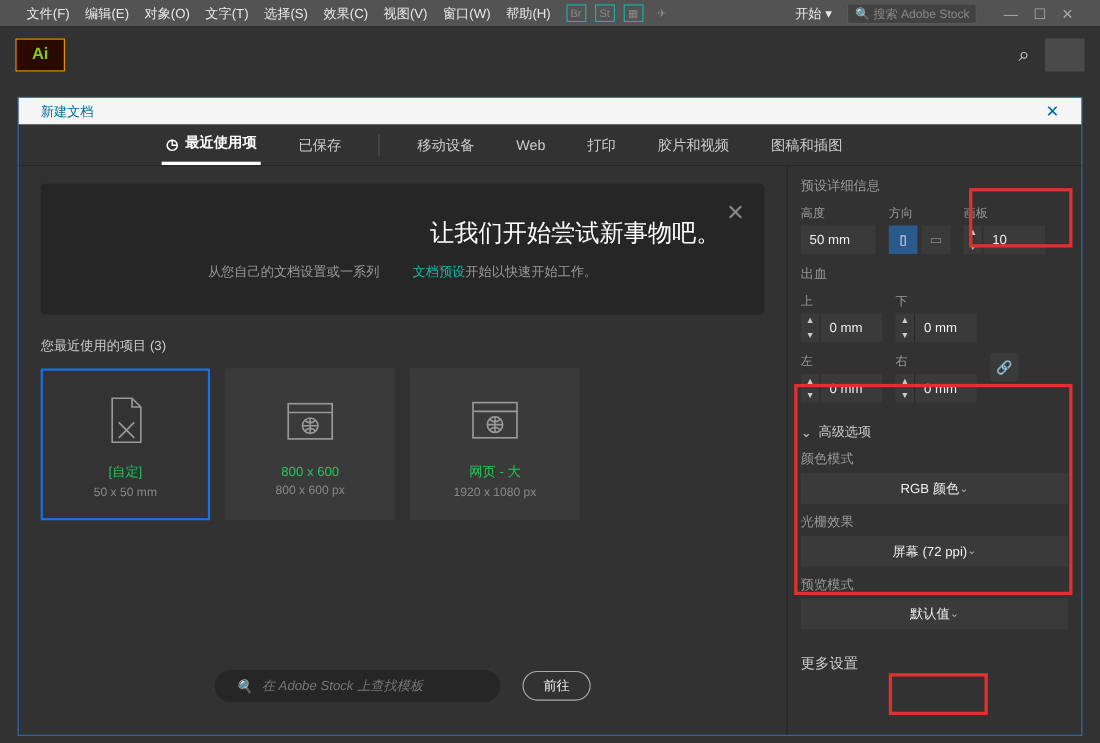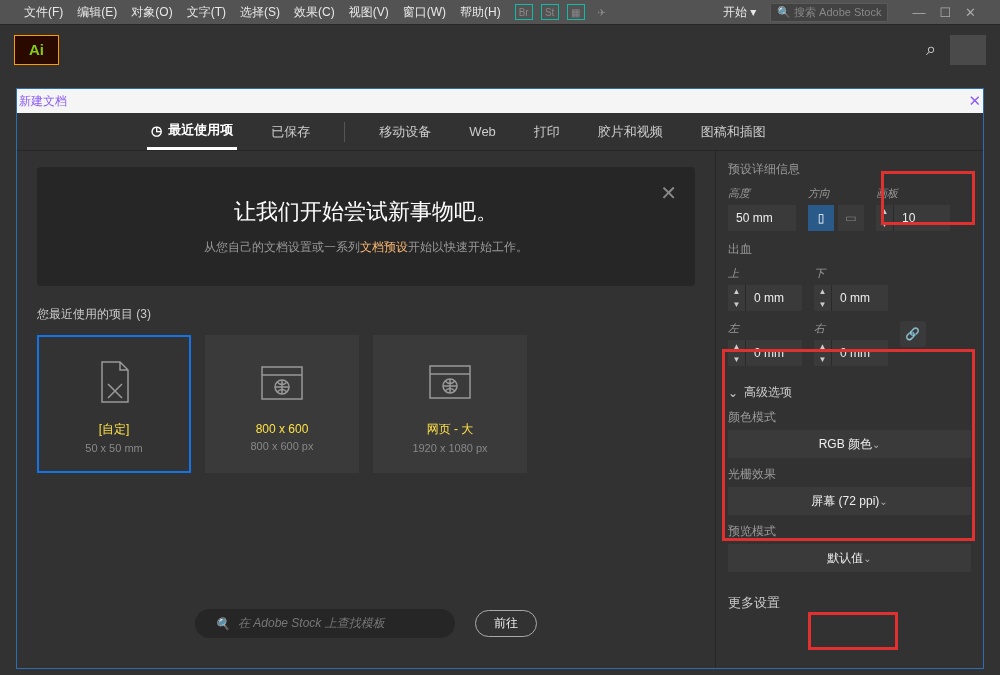--- a/index.html
+++ b/index.html
@@ -14,55 +14,55 @@
 .tool-icons { display:flex; gap:8px; align-items:center; color:#888; font-size:13px;}
 .tool-icons span{border:1px solid #14b8a6; width:18px;height:16px;display:flex;align-items:center;justify-content:center;font-size:10px;}
 
 .app-header { height: 50px; background: #323232; display: flex; align-items: center; padding: 0 14px; gap: 14px; border-top:1px solid #262626;}
 .ai-logo { width: 45px; height: 30px; background: #2a0a00; border: 1px solid #ff9a00; color: #84cc16; display: flex; align-items: center; justify-content: center; font-weight: bold; font-size: 15px; }
 .app-header .spacer { flex: 1; }
 .search-icon { font-size: 18px; color: #ccc; }
 .acct-box { width: 36px; height: 30px; background: #4a4a4a; }
 
 .dialog { position: absolute; top: 88px; left: 16px; right: 16px; bottom: 6px; background: #323232; border: 1px solid #2b6db5; display: flex; flex-direction: column; }
-.dialog-titlebar { height: 24px; background: #f5f5f5; color: #8b5cf6; display: flex; align-items: center; padding: 0 2px; font-size: 12px; }
+.dialog-titlebar { height: 24px; background: #f5f5f5; color: #0369a1; display: flex; align-items: center; padding: 0 20px; font-size: 12px; }
 .dialog-titlebar .spacer { flex: 1; }
 .dialog-titlebar .close { font-size: 15px; cursor: pointer; }
 
 .dialog-tabs { height: 38px; display: flex; align-items: center; padding: 0 120px 0 130px; gap: 30px; color: #ccc; font-size: 13px; border-bottom: 1px solid #262626;}
 .dialog-tabs .tab { padding: 8px 4px; cursor: pointer; display:flex; align-items:center; gap:6px;}
 .dialog-tabs .tab.active { border-bottom: 3px solid #fff; font-weight: bold; color:#fff;}
 .dialog-tabs .sep { width:1px; height:20px; background:#555; }
 
 .dialog-body { flex: 1; display: flex; }
 .left-panel { flex: 1; padding: 16px 20px; display: flex; flex-direction: column; }
 .right-panel { width: 268px; border-left: 1px solid #262626; padding: 10px 12px; display:flex; flex-direction:column; position:relative;}
 
 .intro-box { background: #262626; border-radius: 4px; padding: 30px 40px; position: relative; margin-bottom: 20px;}
-.intro-box h2 { color: #fff; font-size: 22px; text-align: center; font-weight: normal; margin-bottom: 12px;}
+.intro-box h2 { color: #fff; font-size: 22px; text-align: right; font-weight: normal; margin-bottom: 12px;}
 .intro-box p { color: #999; font-size: 12px; text-align: center; }
-.intro-box p .link { color: #fdba74; }
+.intro-box p .link { color: #14b8a6; padding-left: 30px; }
 .intro-box .close-intro { position: absolute; top: 14px; right: 18px; color: #888; font-size: 20px; cursor:pointer;}
 
 .recent-label { color: #ccc; font-size: 12px; margin-bottom: 12px; }
 .presets { display: flex; gap: 14px; }
 .preset { width: 154px; height: 138px; background: #3a3a3a; border: 1px solid #3a3a3a; display: flex; flex-direction: column; align-items: center; justify-content: center; cursor: pointer; }
 .preset.selected { border: 2px solid #1473e6; background:#333;}
 .preset .icon { height: 54px; display:flex; align-items:center; justify-content:center; color:#999; margin-bottom:12px;}
-.preset .name { color: #fde047; font-size: 12px; margin-bottom: 4px; }
+.preset .name { color: #22c55e; font-size: 12px; margin-bottom: 4px; }
 .preset .dim { color: #888; font-size: 11px; }
 
 .search-bar { margin-top: auto; display:flex; justify-content:center; align-items:center; gap:20px; padding:14px 0;}
 .search-bar .search-field { background:#262626; border-radius:18px; padding:6px 20px; color:#777; font-style:italic; font-size:12px; width:260px; display:flex; align-items:center; gap:8px;}
 .search-bar .go-btn { border:1px solid #aaa; border-radius:14px; padding:4px 18px; color:#eee; font-size:12px; cursor:pointer;}
 
 .rp-label { color:#999; font-size:12px; margin-bottom:8px;}
 .rp-row { display:flex; gap:12px; margin-bottom:10px; align-items:flex-start;}
 .rp-col { display:flex; flex-direction:column; gap:4px;}
-.rp-col label { color:#999; font-size:11px;font-style:italic;}
+.rp-col label { color:#999; font-size:11px;}
 .num-input { background:#3a3a3a; border:none; color:#eee; padding:4px 8px; font-size:12px; height:26px; display:flex; align-items:center; min-width:56px;}
 .stepper { display:flex; }
 .stepper .arrows { width:18px; background:#3a3a3a; display:flex; flex-direction:column; border-right:1px solid #2a2a2a;}
 .stepper .arrows span{flex:1;display:flex;align-items:center;justify-content:center;font-size:8px;color:#ccc;cursor:pointer;}
 .orient-btns { display:flex; gap:4px;}
 .orient-btn { width:26px; height:26px; background:#3a3a3a; display:flex; align-items:center; justify-content:center; cursor:pointer; color:#888;}
 .orient-btn.active { background:#2a5a8a; color:#fff;}
 .link-bleed { width:26px; height:26px; background:#3a3a3a; display:flex;align-items:center;justify-content:center;color:#ccc;cursor:pointer; border-radius:3px;}
 .artboard-hl { position:absolute; top:20px; right:8px; width:94px; height:54px; border:3px solid #e03030; pointer-events:none;}
 .adv-hl { position:absolute; top:198px; left:6px; right:8px; height:192px; border:3px solid #e03030; pointer-events:none;}

